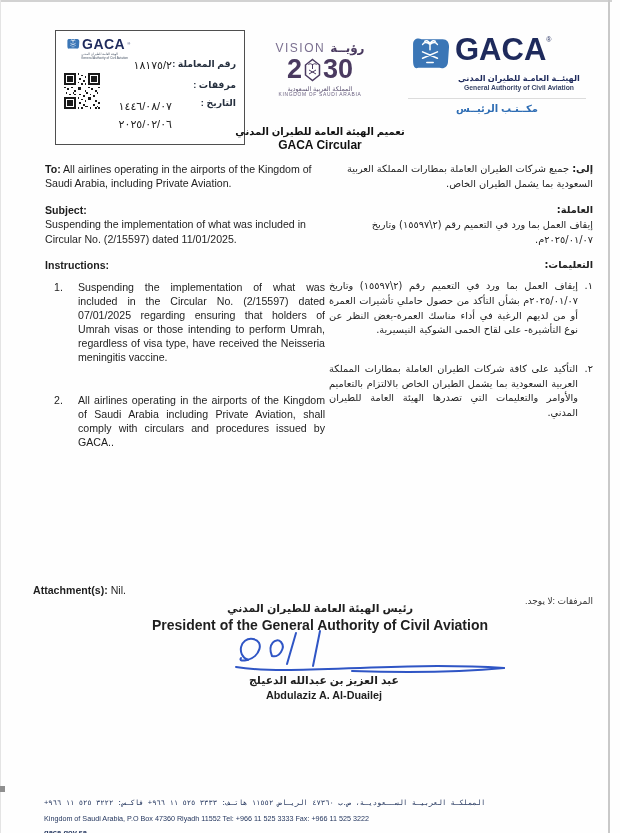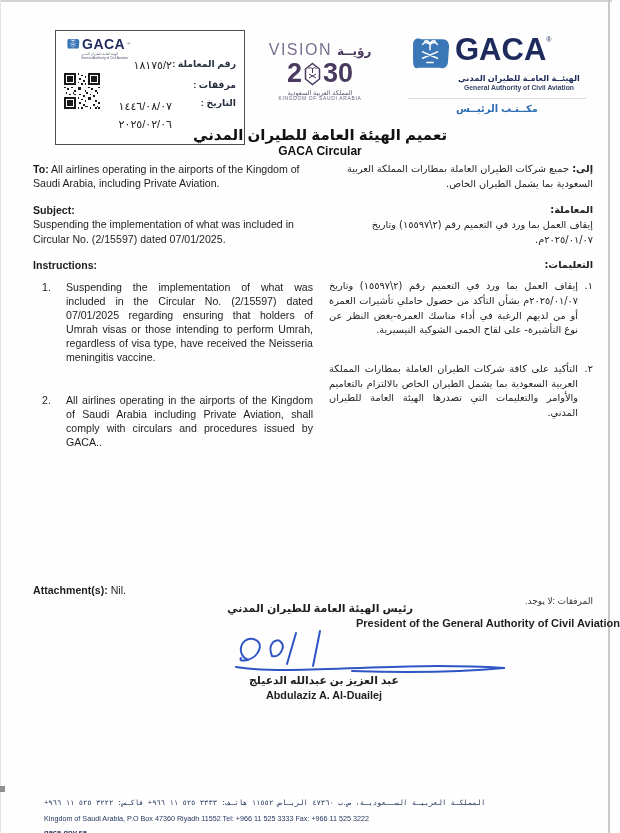--- a/index.html
+++ b/index.html
@@ -21,45 +21,45 @@
   .stamp-fields{position:absolute;right:8px;top:27px;direction:rtl;text-align:right;font-size:9.3px;color:#26303f;}
   .srow{display:flex;direction:rtl;margin-bottom:7px;align-items:flex-start;}
   .slabel{width:64px;flex:none;font-weight:600;}
   .sval{direction:ltr;unicode-bidi:isolate;font-size:11px;color:#222;padding-top:1px;}
   .sval2{line-height:1.6;}
   .qr{position:absolute;left:8px;top:42px;width:36px;height:36px;}
 
   
   .vision{position:absolute;left:258px;top:42px;width:124px;text-align:center;color:#4a3a60;line-height:1;}
   .v-row1{display:flex;justify-content:center;align-items:baseline;gap:5px;}
-  .v-en{font-size:16px;letter-spacing:1.5px;color:#7b7090;}
+  .v-en{font-size:12px;letter-spacing:1.5px;color:#7b7090;}
   .v-ar{font-size:12px;font-weight:700;}
   .v-year{display:flex;justify-content:center;align-items:center;font-size:27px;font-weight:800;margin-top:2px;}
   .v-country-ar{font-size:6.4px;margin-top:3px;color:#5c5272;}
   .v-country-en{font-size:4.9px;letter-spacing:.7px;margin-top:1px;color:#6a6080;}
 
   
   .gaca{position:absolute;left:408px;top:36px;width:178px;}
   .g-row{display:flex;align-items:flex-start;}
   .g-word{font-size:31px;font-weight:800;color:#1e2a5c;line-height:.9;letter-spacing:0;margin-left:3px;}
   .g-reg{font-size:7px;color:#1e2a5c;vertical-align:top;}
   .g-names{margin-left:47px;margin-top:2px;text-align:center;width:128px;line-height:1.25;}
   .g-name-ar{font-size:8.2px;font-weight:700;color:#1e2a5c;}
   .g-name-en{font-size:6.8px;font-weight:700;color:#3a4668;}
   .g-office{margin-top:5px;border-top:1px solid #dcdcdc;padding-top:4px;text-align:center;
             color:#2e6db4;font-weight:700;font-size:10px;}
 
   
   .title{position:absolute;top:126px;left:20px;width:600px;text-align:center;line-height:1.2;}
-  .title-ar{font-size:15px;font-weight:700;color:#111;}
+  .title-ar{font-size:10px;font-weight:700;color:#111;}
   .title-en{font-size:12px;font-weight:700;color:#111;}
 
   
   .body{position:absolute;left:33px;top:162px;width:560px;}
-  .row{display:flex;justify-content:space-between;align-items:flex-start;}
+  .row{display:flex;justify-content:space-between;align-items:flex-start;margin-left:12px;}
   .en{width:280px;font-size:10.6px;line-height:1.33;color:#1d1d1d;}
   .ar{width:264px;font-size:9.8px;line-height:1.5;direction:rtl;text-align:right;color:#222;
       font-family:"DejaVu Sans",sans-serif;}
   .mt12{margin-top:12px;} .mt14{margin-top:15px;} .mt10{margin-top:11px;}
   .lbl{font-weight:700;}
   .ref-en{padding-left:22px;}
   .ref-ar{padding-right:4px;}
   .item{display:flex;margin-top:7px;}
   .inum{width:24px;flex:none;padding-left:9px;}
   .itext{flex:1;text-align:justify;}
@@ -70,21 +70,21 @@
   .aitem2{margin-top:24px;}
 
   
   .attach{position:absolute;left:33px;top:584px;width:560px;display:flex;justify-content:space-between;flex-direction:column;}
   .attach-en{font-size:10.6px;}
   .attach-ar{font-size:9px;direction:rtl;color:#333;}
 
   
   .sig-titles{position:absolute;top:601px;left:20px;width:600px;text-align:center;line-height:1.35;}
   .sig-t-ar{font-size:11px;font-weight:700;}
-  .sig-t-en{font-size:11px;font-weight:700;text-align:right;}
+  .sig-t-en{font-size:14px;font-weight:700;}
   .sig-svg{position:absolute;left:232px;top:629px;}
   .sig-names{position:absolute;top:673px;left:24px;width:600px;text-align:center;line-height:1.4;}
   .sig-n-ar{font-size:10.8px;font-weight:700;}
   .sig-n-en{font-size:10.8px;font-weight:700;}
 
   
   .footer{position:absolute;left:44px;top:787px;color:#24365e;line-height:1.65;}
   .f-ar{font-size:7.2px;direction:rtl;unicode-bidi:isolate;display:inline-block;font-family:Liberation Mono, monospace;}
   .f-en{font-size:7.2px;}
   .f-web{font-size:7.6px;font-weight:700;margin-top:2px;}
@@ -239,24 +239,24 @@
       </div>
       <div class="ar">
         <span class="lbl">إلى:</span>
         <span>جميع شركات الطيران العاملة بمطارات المملكة العربية السعودية بما يشمل الطيران الخاص.</span>
       </div>
     </div>
 
     <div class="row mt12">
       <div class="en">
         <div class="lbl">Subject:</div>
-        <div>Suspending the implementation of what was included in Circular No. (2/15597) dated 07/01/2025.</div>
+        <div>Suspending the implementation of what was included in Circular No. (2/15597) dated 11/01/2025.</div>
       </div>
       <div class="ar">
-        <div class="lbl">المعاملة:</div>
+        <div class="lbl">العاملة:</div>
         <div>إيقاف العمل بما ورد في التعميم رقم (٢\١٥٥٩٧) وتاريخ ٢٠٢٥/٠١/٠٧م.</div>
       </div>
     </div>
 
 
     <div class="row mt10">
       <div class="en">
         <div class="lbl">Instructions:</div>
         <div class="item">
           <span class="inum">1.</span>

